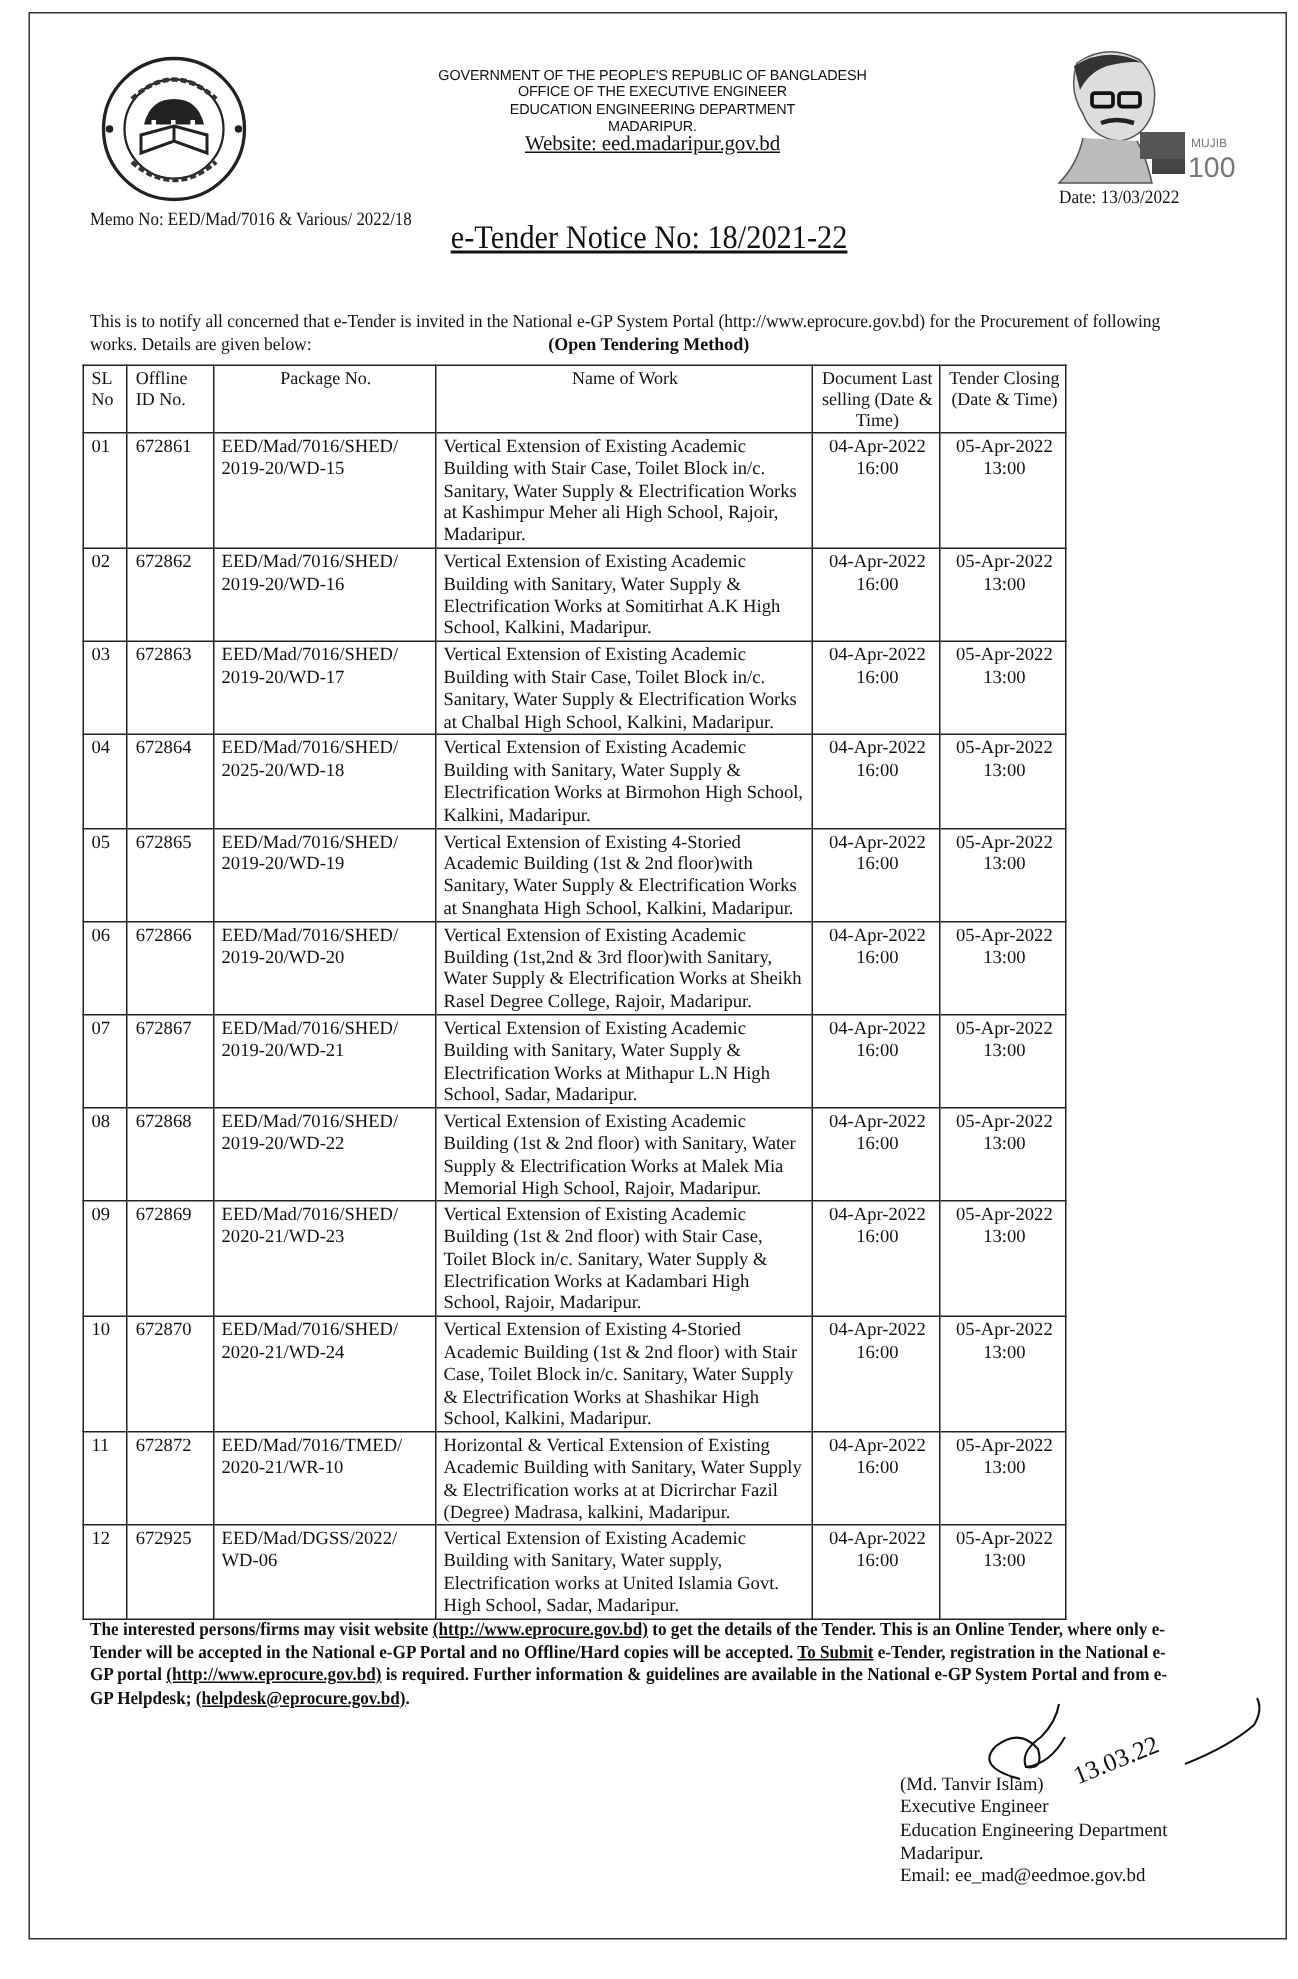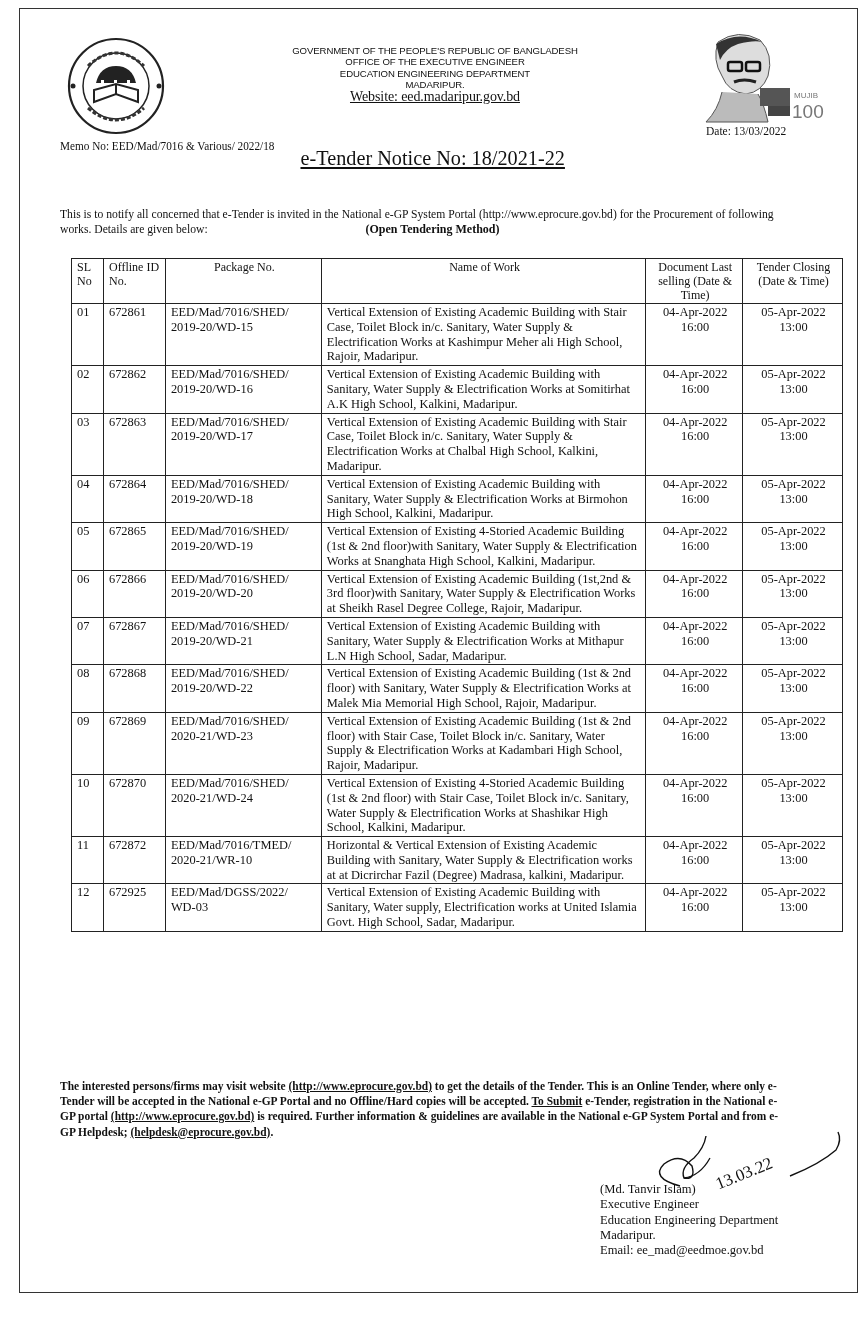--- a/index.html
+++ b/index.html
@@ -15,21 +15,21 @@
 
   .memo { position: absolute; left: 60px; top: 139px; font-size: 12.5px; transform: scaleX(0.9); transform-origin: left; }
   .date { position: absolute; left: 706px; top: 124px; font-size: 12.5px; transform: scaleX(0.92); transform-origin: left; }
 
   .notice-title { position: absolute; left: 0; width: 865px; top: 145px; text-align: center; font-size: 22px; }
   .notice-title span { text-decoration: underline; display:inline-block; transform: scaleX(0.92); }
   .notice-sub { position: absolute; left: 0; width: 865px; top: 174px; text-align: center; font-size: 12px; font-weight: bold; margin-top: 48px; }
 
   .intro { position: absolute; left: 60px; top: 207px; width: 770px; font-size: 12.2px; line-height: 15px; transform: scaleX(0.955); transform-origin: left; }
 
-  table.tender { position: absolute; left: 55px; top: 258px; width: 772px; border-collapse: collapse; font-size: 12.4px; line-height: 14.8px; margin-left: 16px; }
+  table.tender { position: absolute; left: 55px; top: 243px; width: 656px; border-collapse: collapse; font-size: 12.4px; line-height: 14.8px; }
   table.tender th, table.tender td { border: 1.2px solid #222; vertical-align: top; padding: 1px 3px 1px 5px; }
   table.tender th { font-weight: normal; text-align: center; }
   table.tender th.left { text-align: left; }
   th .hdr { display:block; font-size: 12px; line-height: 14px; }
   td.date-col, td.close-col { text-align: center; }
   td.sl { }
   td.work { padding-left: 6px; padding-right: 6px; }
 
   .footer-para { position: absolute; left: 60px; top: 1079px; width: 775px; font-size: 12.3px; line-height: 15.2px; font-weight: bold; transform: scaleX(0.93); transform-origin: left; }
   .footer-para .u { text-decoration: underline; }
@@ -168,21 +168,21 @@
         <td class="close-col">
           <div>05-Apr-2022</div>
           <div>13:00</div>
         </td>
       </tr>
       <tr>
         <td class="sl"><span>04</span></td>
         <td><span>672864</span></td>
         <td>
           <div>EED/Mad/7016/SHED/</div>
-          <div>2019-20/WD-18</div>
+          <div>2025-20/WD-18</div>
         </td>
         <td class="work"><span>Vertical Extension of Existing Academic Building with Sanitary, Water Supply &amp; Electrification Works at Birmohon High School, Kalkini, Madaripur.</span></td>
         <td class="date-col">
           <div>04-Apr-2022</div>
           <div>16:00</div>
         </td>
         <td class="close-col">
           <div>05-Apr-2022</div>
           <div>13:00</div>
         </td>
@@ -304,21 +304,21 @@
         <td class="close-col">
           <div>05-Apr-2022</div>
           <div>13:00</div>
         </td>
       </tr>
       <tr>
         <td class="sl"><span>12</span></td>
         <td><span>672925</span></td>
         <td>
           <div>EED/Mad/DGSS/2022/</div>
-          <div>WD-03</div>
+          <div>WD-06</div>
         </td>
         <td class="work"><span>Vertical Extension of Existing Academic Building with Sanitary, Water supply, Electrification works at United Islamia Govt. High School, Sadar, Madaripur.</span></td>
         <td class="date-col">
           <div>04-Apr-2022</div>
           <div>16:00</div>
         </td>
         <td class="close-col">
           <div>05-Apr-2022</div>
           <div>13:00</div>
         </td>

